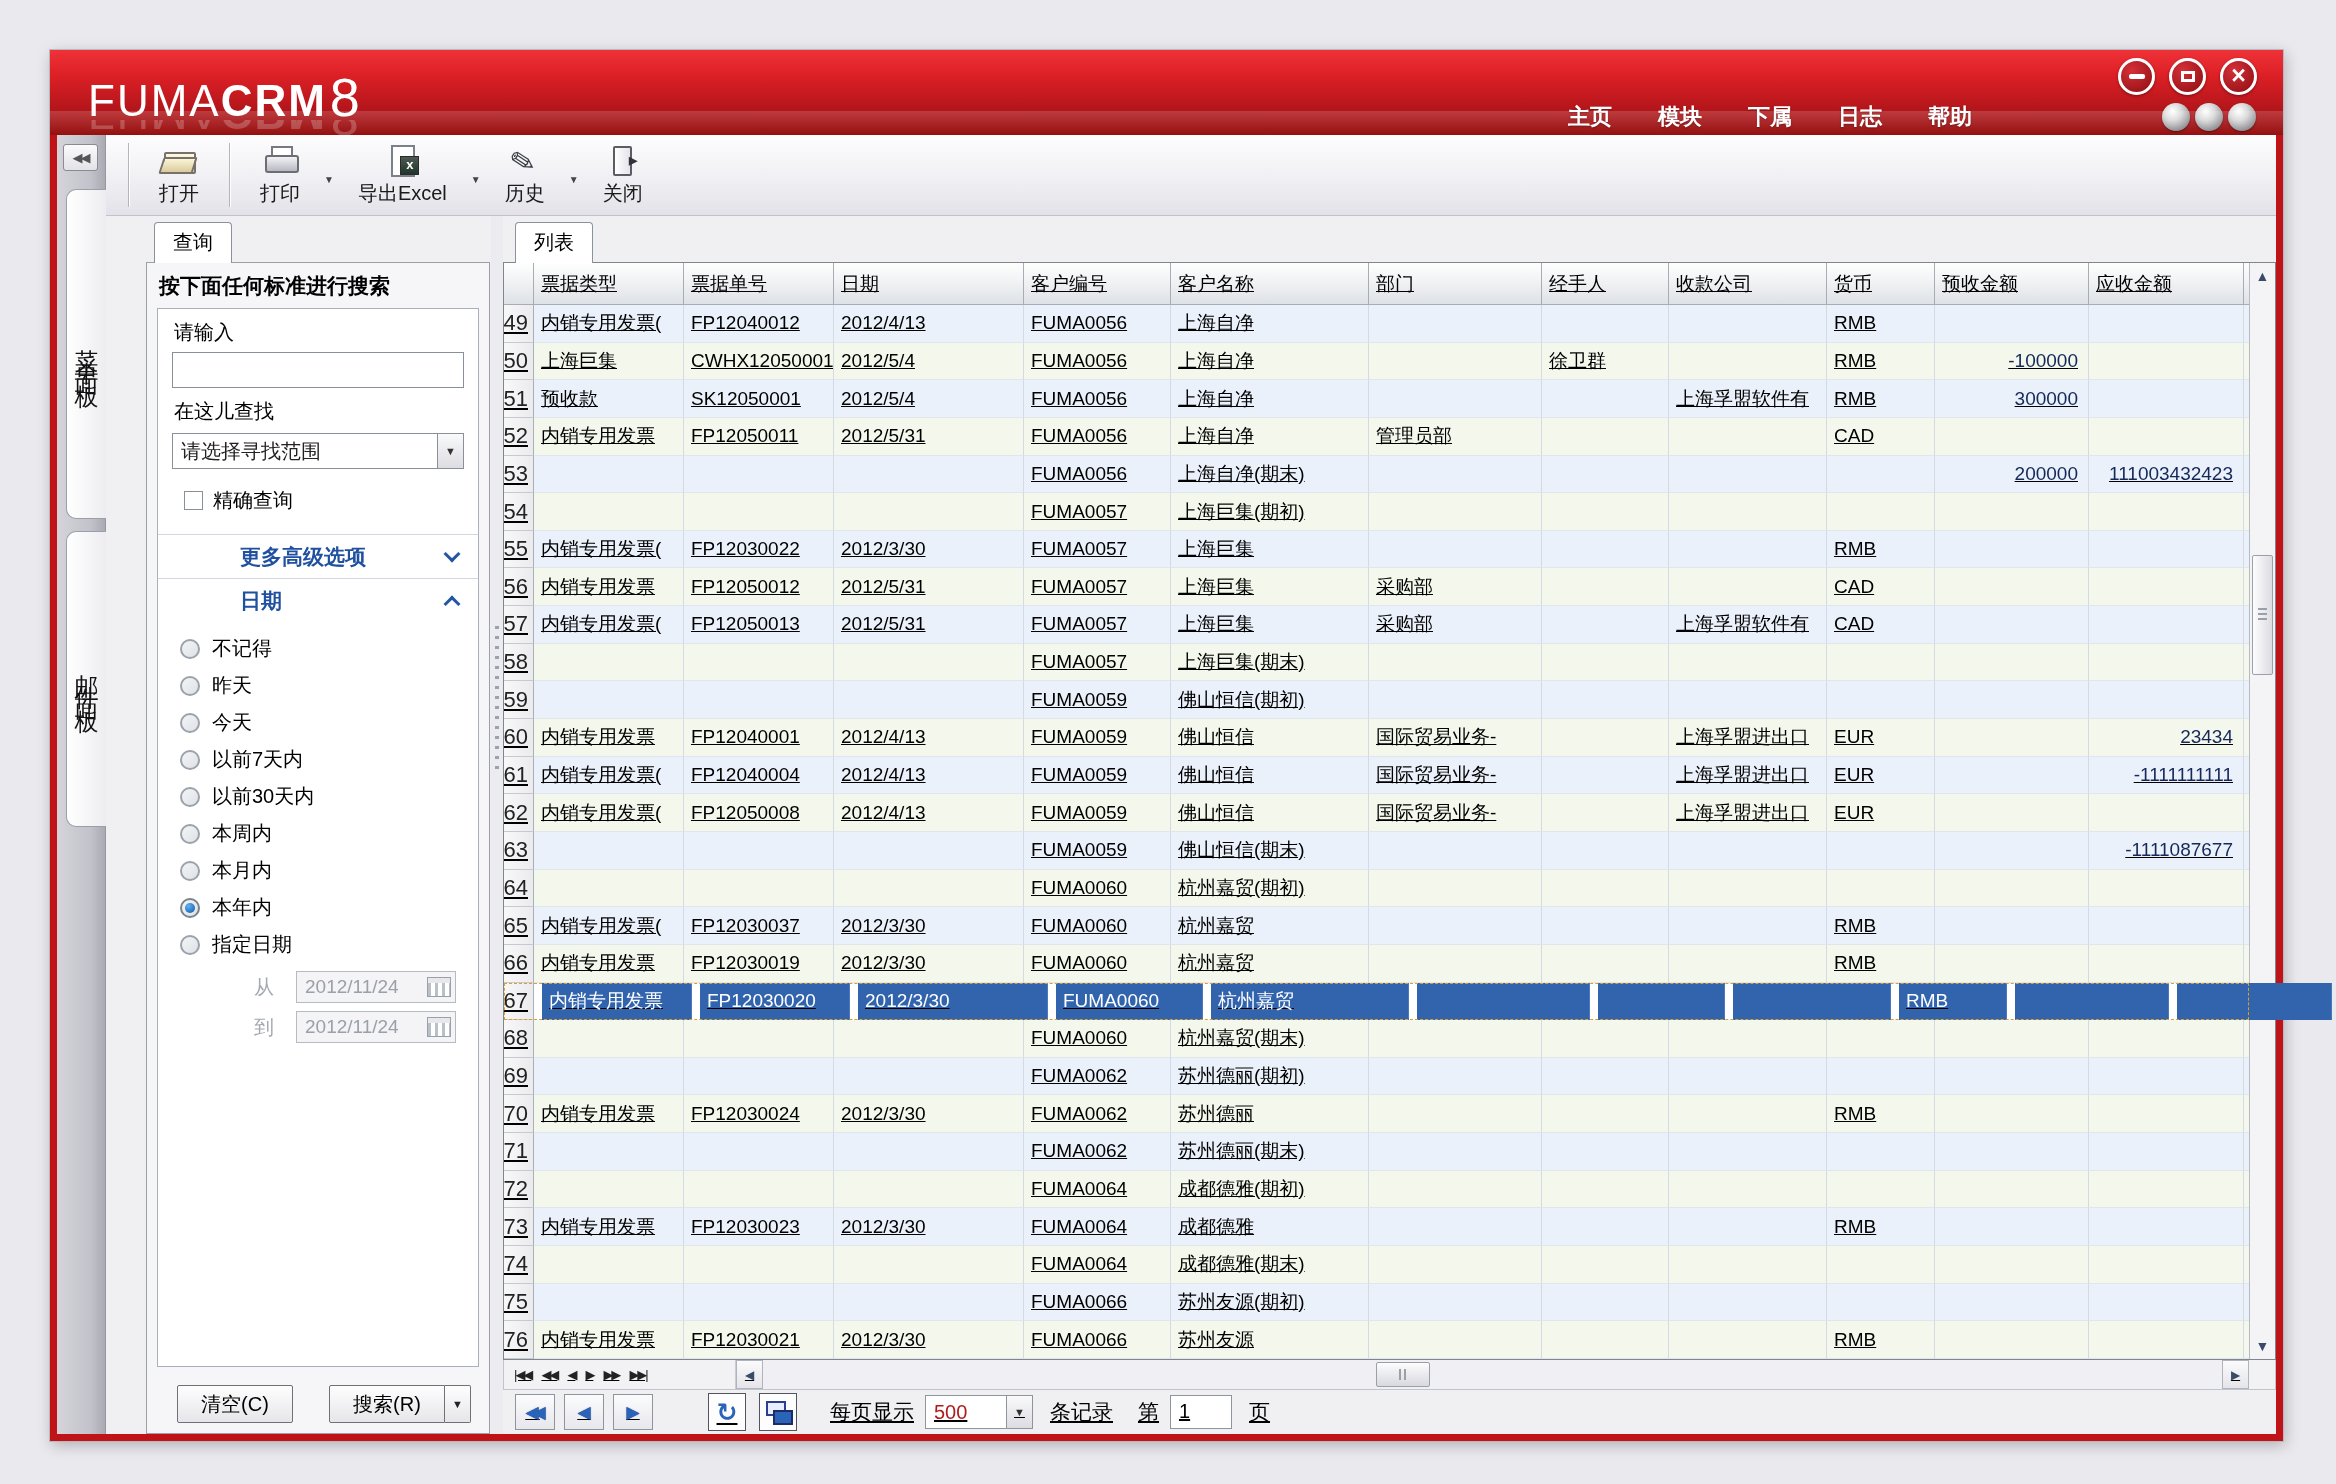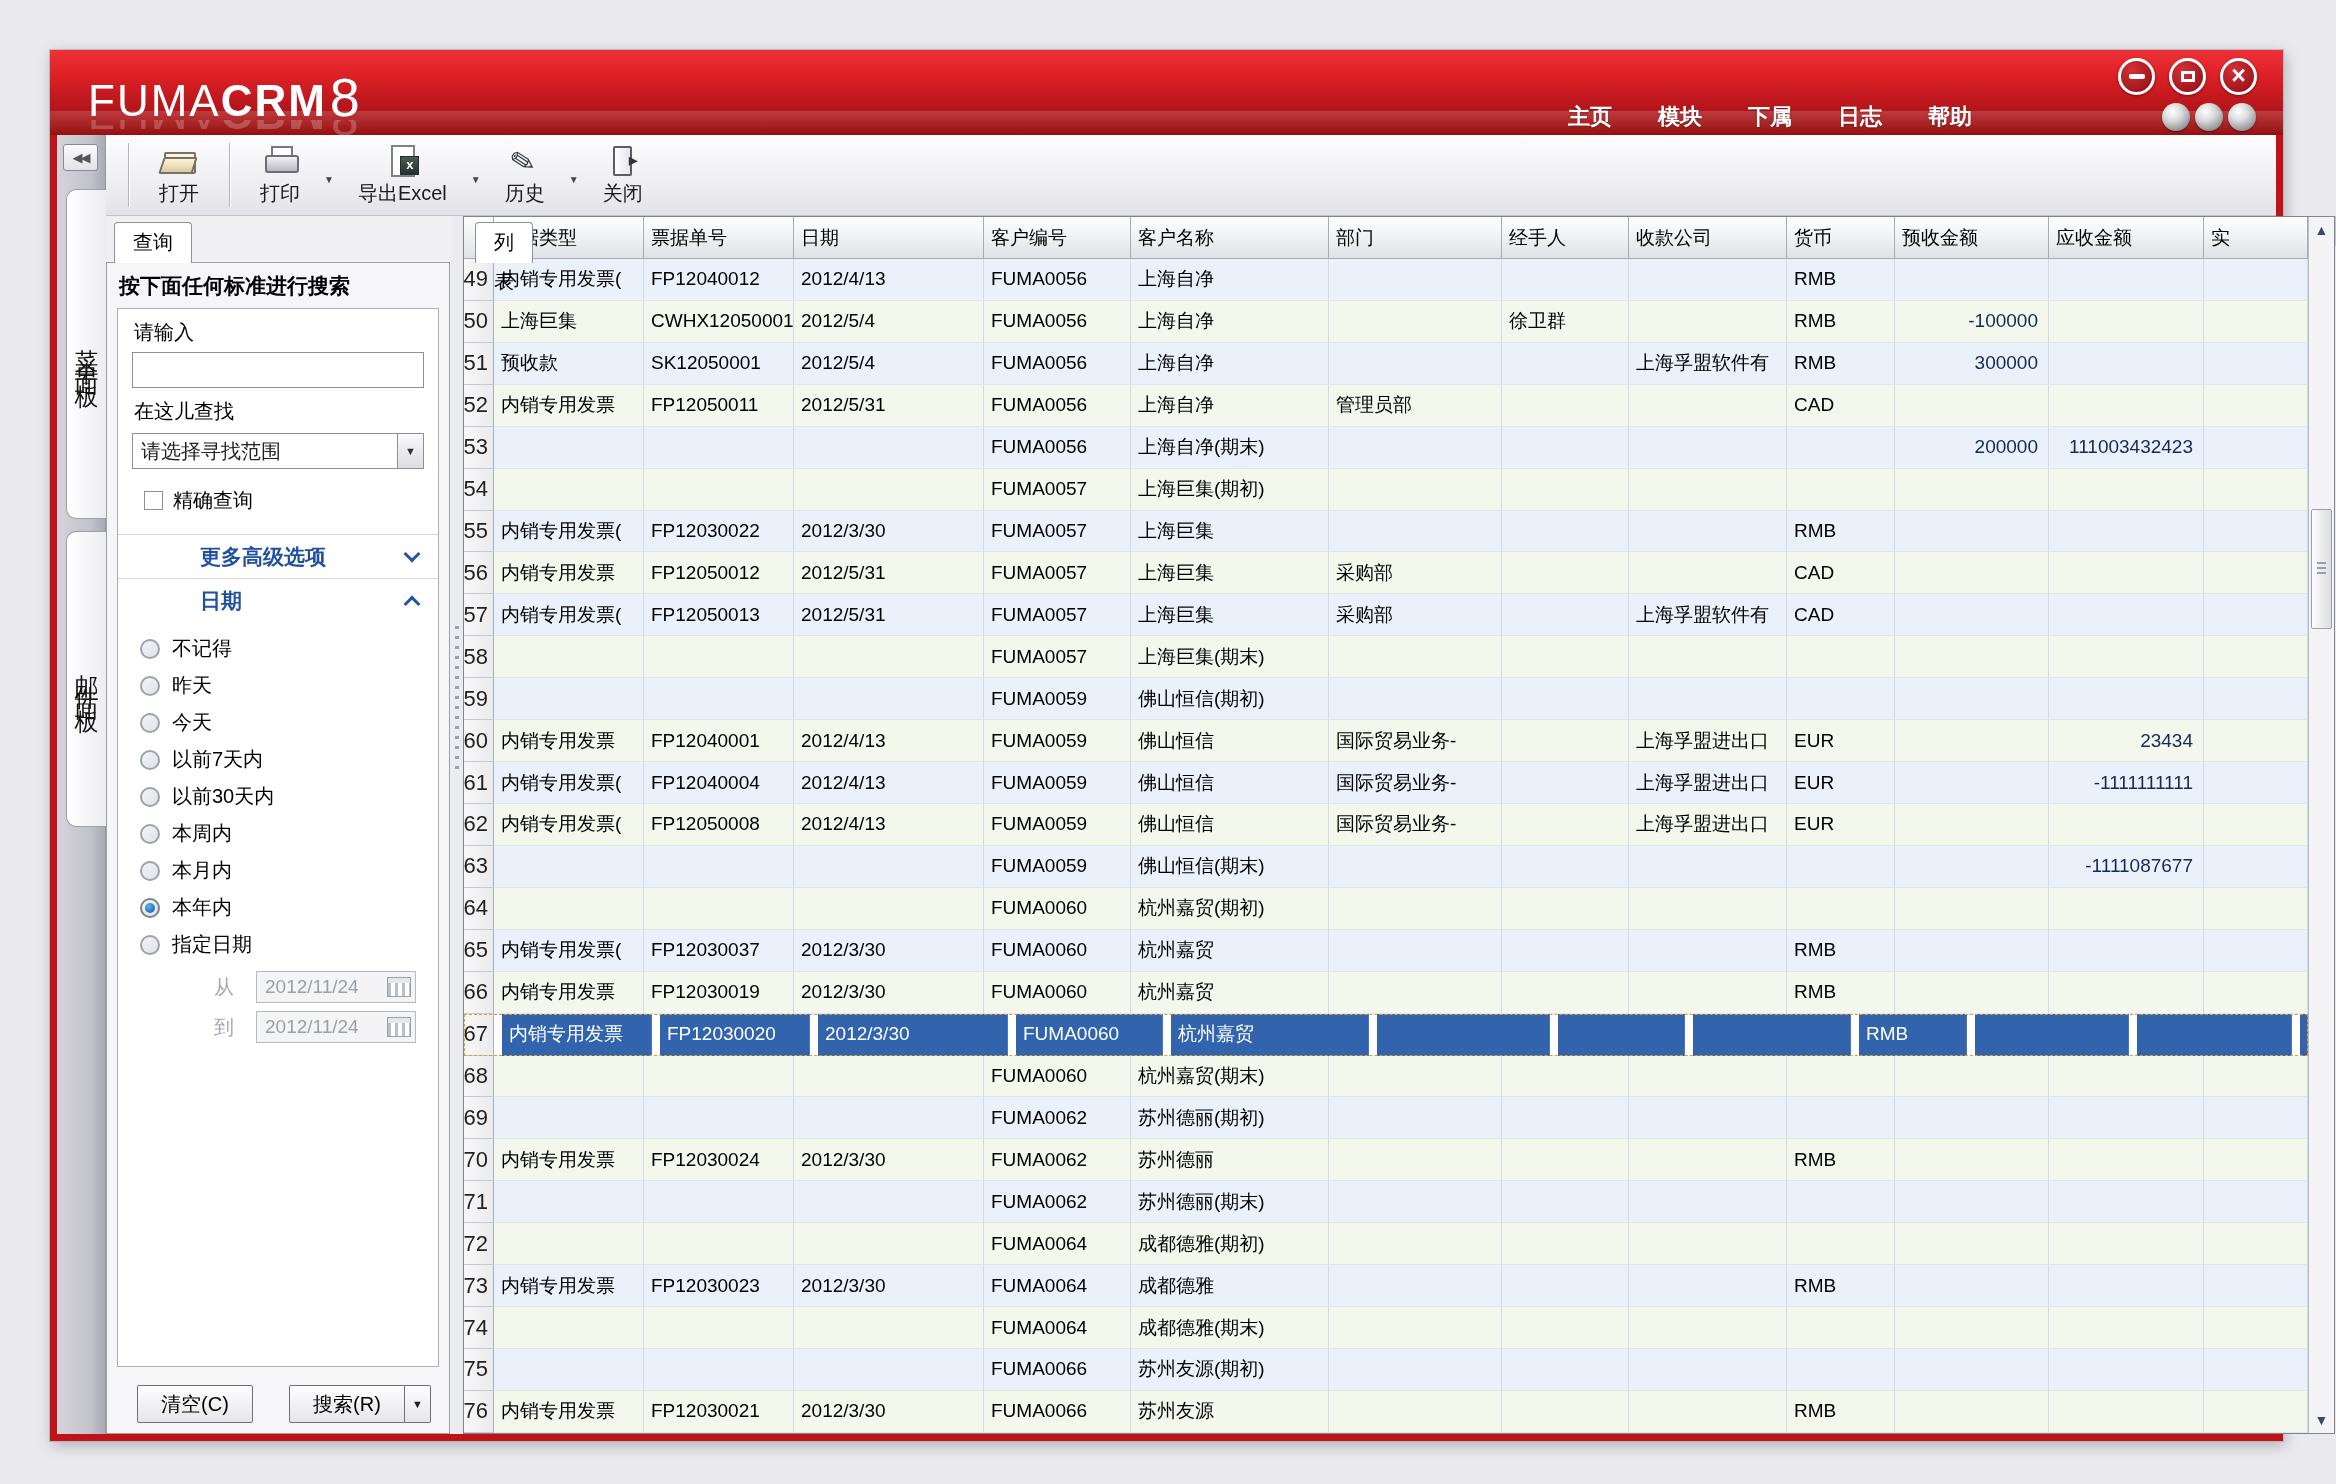--- a/index.html
+++ b/index.html
@@ -118,21 +118,21 @@
   .history-icon::before {
     content:"\270E"; position:absolute; left:4px; top:0; font-size:30px; color:#3a3f46; transform:rotate(-12deg);
   }
   .exit-icon::before {
     content:""; position:absolute; left:9px; top:2px; width:15px; height:26px;
     background:linear-gradient(90deg,#fff,#e4e4ea); border:2px solid #5c5c66; border-radius:2px;
   }
   .exit-icon::after { content:"\25B8"; position:absolute; left:25px; top:5px; color:#33333a; font-size:18px; }
 
   
-  .content-row { flex:1; display:flex; min-height:0; background:#f0f0f3; }
+  .content-row { flex:1; display:flex; min-height:0; background:#f0f0f3;margin-left:40px; }
 
   
   .sidebar { width:345px; flex:none; display:flex; flex-direction:column; }
   .tab-row { height:46px; flex:none; position:relative; }
   .tab {
     position:absolute; bottom:-1px; height:41px; background:#fff;
     border:1px solid #8a929c; border-bottom:none; border-radius:4px 4px 0 0;
     font-size:20px; padding:0 18px; line-height:39px; z-index:3;
   }
   .sidebar .tab { left:8px; }
@@ -203,21 +203,21 @@
   }
 
   
   .splitter { width:12px; flex:none; background:#ececf0; position:relative; }
   .splitter::before {
     content:""; position:absolute; left:4px; top:410px; width:4px; height:150px;
     background:repeating-linear-gradient(180deg,#9aa2ac 0 3px,transparent 3px 10px);
   }
 
   
-  .main { flex:1; display:flex; flex-direction:row; min-width:0; }
+  .main { flex:1; display:flex; flex-direction:column; min-width:0;text-decoration:underline; }
   .main .tab-row { flex:none; }
   .main .tab { left:12px; }
   .grid-outer { flex:1; border:1px solid #80868e; display:flex; min-height:0; background:#fff; position:relative; z-index:2; }
   .grid-col { flex:1; display:flex; flex-direction:column; min-width:0; }
   .group-bar {
     height:56px; flex:none; background:#f1f2f5; border-bottom:1px solid #c0c4cc;
     display:flex; align-items:center; padding-left:16px;
     font-size:19px; color:#70757e;
   }
   .thead { height:42px; flex:none; display:flex; }

